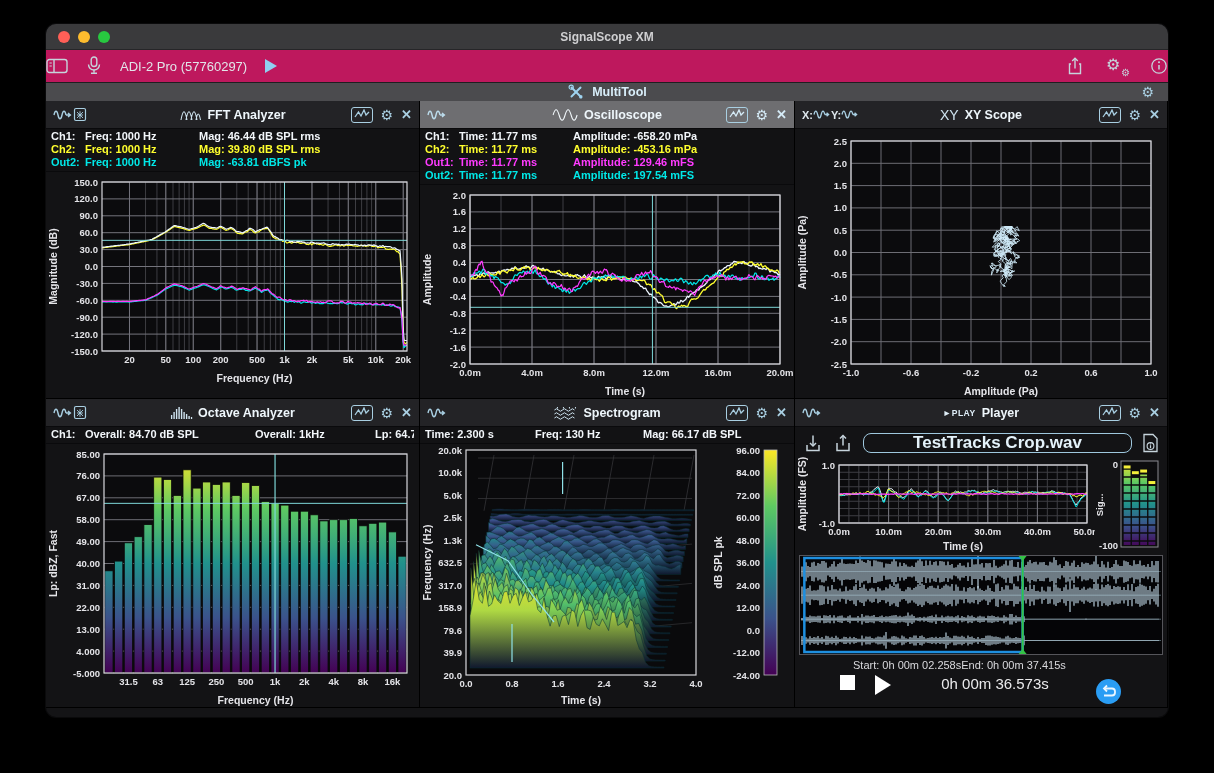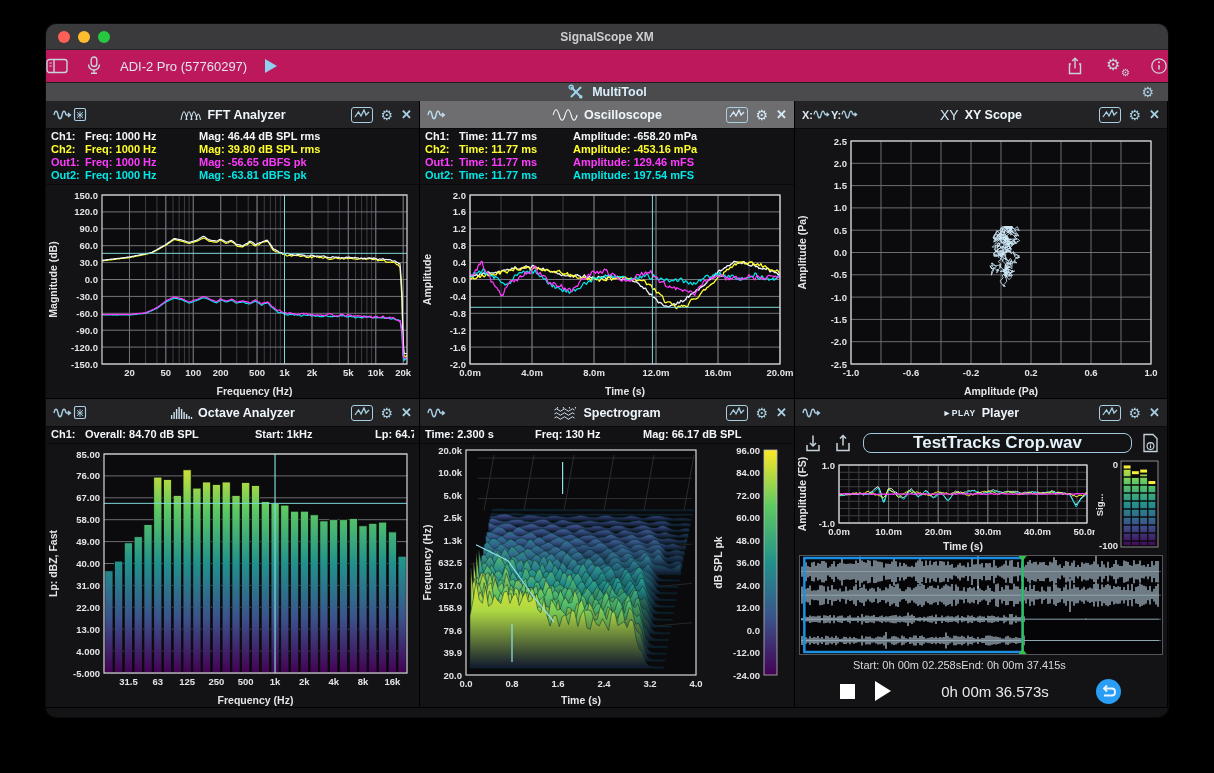--- a/index.html
+++ b/index.html
@@ -42,21 +42,21 @@
 .chart{flex:1;position:relative;min-height:0}
 .chart svg{position:absolute;left:0;top:0}
 .pbody{flex:1;display:flex;flex-direction:column;min-height:0}
 .prow1{display:flex;align-items:center;gap:10px;padding:4px 8px 2px;height:30px}
 .filebox{flex:1;border:1px solid #9fc8de;border-radius:8px;height:20px;display:flex;align-items:center;justify-content:center;font-size:17px;font-weight:bold;color:#e4f2fa}
 .prow2{display:flex;height:96px}
 #pov-chart{width:300px;height:96px;position:relative}
 #meter{width:66px;height:92px;position:relative;margin-top:2px}
 #strip{height:100px;margin:2px 4px;border:1px solid #55555a;position:relative;background:#050507}
 .prow4{display:flex;justify-content:flex-start;padding:2px 58px 0;font-size:11px;font-weight:normal;color:#dadade;height:18px}
-.prow5{display:flex;align-items:center;justify-content:center;gap:20px;flex:1}
+.prow5{display:flex;justify-content:center;gap:20px;flex:1}
 .stopbtn{width:15px;height:15px;background:#fff}
 .playbtn2{width:0;height:0;border-left:16px solid #fff;border-top:10px solid transparent;border-bottom:10px solid transparent}
 .postime{font-size:15px;color:#eaeaec;margin:0 26px 0 30px}
 </style>
 </head>
 <body>
 
 <div id="window">
 
   <div class="titlebar">
@@ -152,21 +152,20 @@
                 <path d="M1 8 l3.5-5 2.5 4 3-6 2 5 3-3" fill="none" stroke="#a9cfe2" stroke-width="1.3"></path>
               </svg>
             </span>
           <span class="gear">⚙</span>
           <span class="closex">✕</span>
         </span>
       </div>
       <div class="readouts">
         <div class="rrow c0"><span class="f1">Ch1:</span><span class="f2">Freq: 1000 Hz</span><span>Mag: 46.44 dB SPL rms</span></div>
         <div class="rrow c1"><span class="f1">Ch2:</span><span class="f2">Freq: 1000 Hz</span><span>Mag: 39.80 dB SPL rms</span></div>
-        <div class="rrow c2"><span class="f1">Out1:</span><span class="f2">Freq: 1000 Hz</span><span>Mag: -56.65 dBFS pk</span></div>
         <div class="rrow c3"><span class="f1">Out2:</span><span class="f2">Freq: 1000 Hz</span><span>Mag: -63.81 dBFS pk</span></div>
       </div>
       <div id="fft-chart" class="chart">
           <svg width="373" height="213">
             <rect x="56" y="10" width="305" height="169" fill="#0b0b0d"></rect>
             <line x1="83.46934108732437" y1="10" x2="83.46934108732437" y2="179" stroke="#3d3d42" stroke-width="1"></line>
             <line x1="99.53787554292802" y1="10" x2="99.53787554292802" y2="179" stroke="#3d3d42" stroke-width="1"></line>
             <line x1="110.93868217464873" y1="10" x2="110.93868217464873" y2="179" stroke="#3d3d42" stroke-width="1"></line>
             <line x1="119.78183481870218" y1="10" x2="119.78183481870218" y2="179" stroke="#3d3d42" stroke-width="1"></line>
             <line x1="127.00721663025237" y1="10" x2="127.00721663025237" y2="179" stroke="#3d3d42" stroke-width="1"></line>
@@ -443,21 +442,21 @@
           <span class="plotbtn">
               <svg width="16" height="11" viewBox="0 0 16 11">
                 <path d="M1 8 l3.5-5 2.5 4 3-6 2 5 3-3" fill="none" stroke="#a9cfe2" stroke-width="1.3"></path>
               </svg>
             </span>
           <span class="gear">⚙</span>
           <span class="closex">✕</span>
         </span>
       </div>
       <div class="readouts">
-        <div class="rrow c0"><span class="f1">Ch1:</span><span class="g1w">Overall: 84.70 dB SPL</span><span class="g2w">Start: 1kHz</span><span>Lp: 64.72 dB SPL</span></div>
+        <div class="rrow c0"><span class="f1">Ch1:</span><span class="g1w">Overall: 84.70 dB SPL</span><span class="g2w">Overall: 1kHz</span><span>Lp: 64.72 dB SPL</span></div>
       </div>
       <div id="oct-chart" class="chart">
           <svg width="373" height="263">
             <rect x="58" y="10" width="303" height="219" fill="#0b0b0d"></rect>
             <defs>
               <linearGradient id="vgradBars" gradientUnits="userSpaceOnUse" x1="0" y1="229" x2="0" y2="10">
                 <stop offset="0%" stop-color="rgb(68,1,84)"></stop>
                 <stop offset="25%" stop-color="rgb(59,82,139)"></stop>
                 <stop offset="50%" stop-color="rgb(33,145,140)"></stop>
                 <stop offset="75%" stop-color="rgb(94,201,98)"></stop>

